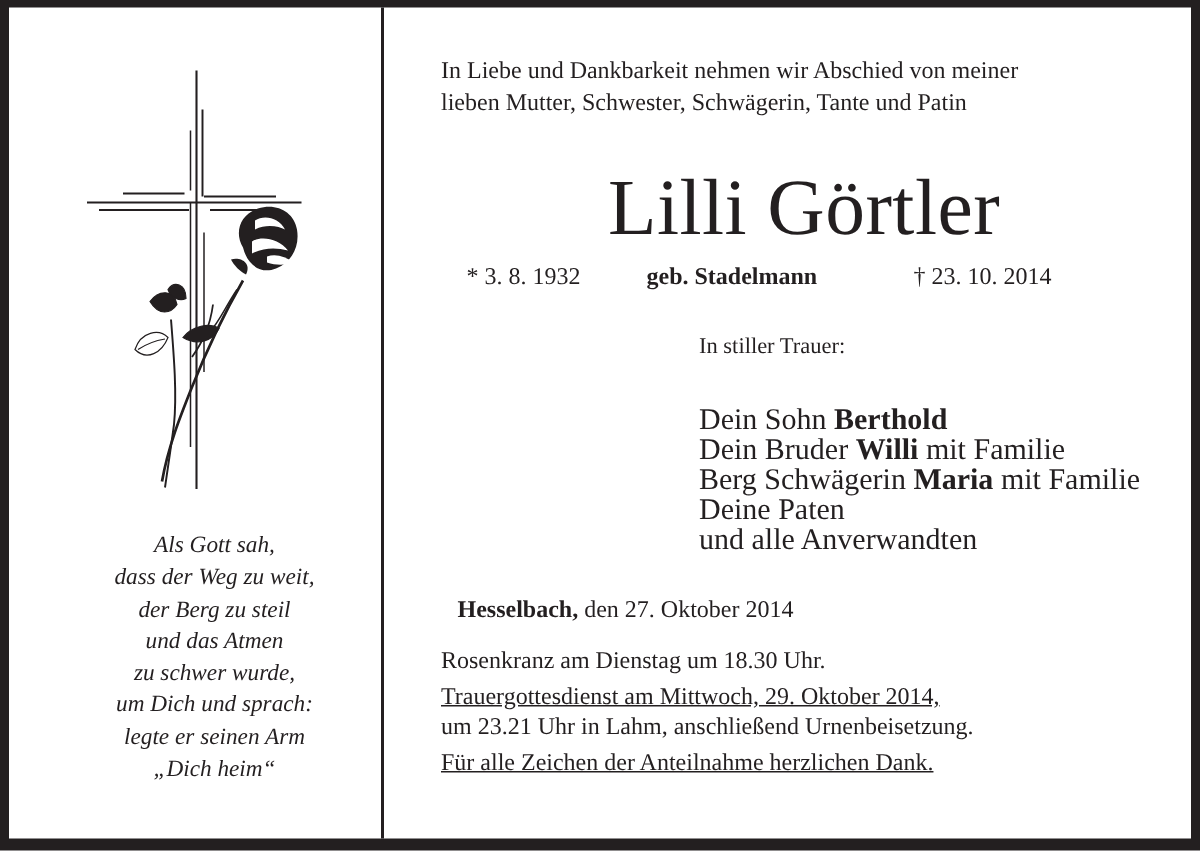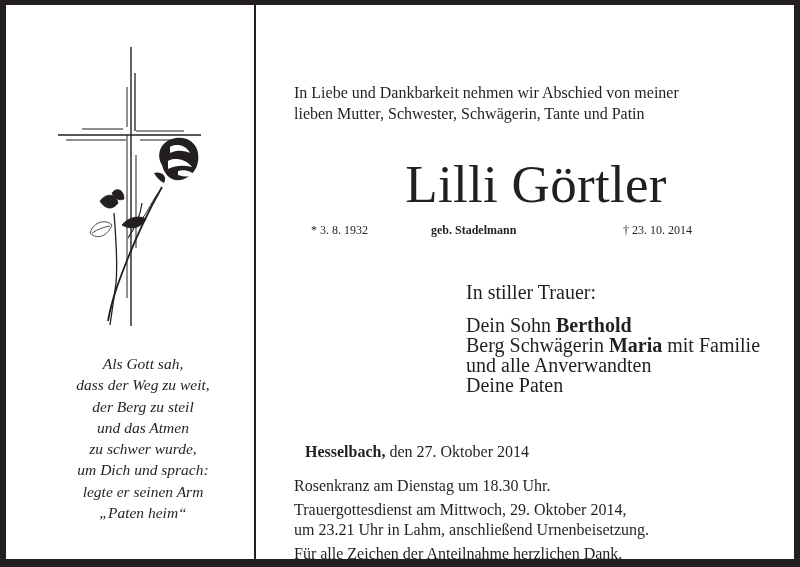--- a/index.html
+++ b/index.html
@@ -13,39 +13,39 @@
     .divider {
       position: absolute; left: 248px; top: 0; width: 2px; height: 554px; background: #231f20;
     }
     .left { position: absolute; left: 0; top: 0; width: 248px; height: 554px; }
     .art { position: absolute; left: 44px; top: 38px; width: 160px; height: 290px; }
     .poem {
       position: absolute; left: 0; top: 348px; width: 248px; text-align: center;
       font-style: italic; font-size: 15.5px; line-height: 21.3px; margin-left: 13px;
     }
     .poem div { white-space: nowrap; }
-    .right { position: absolute; left: 250px; top: 0; width: 538px; height: 396px; margin-top: 45px; }
+    .right { position: absolute; left: 250px; top: 0; width: 538px; height: 396px; }
     .intro {
       position: absolute; left: 38px; top: 33px; font-size: 16px; line-height: 20.5px; white-space: nowrap;
     }
     .name {
       position: absolute; left: 0; top: 104px; width: 560px; text-align: center;
       font-size: 53px; line-height: 60px; letter-spacing: 0.3px; white-space: nowrap;
     }
-    .dates { position: absolute; top: 170px; font-size: 12px; line-height: 20px; white-space: nowrap; }
+    .dates { position: absolute; top: 170px; font-size: 16px; line-height: 20px; white-space: nowrap; }
     .born { left: 55px; }
     .maiden { left: 175px; font-weight: bold; }
-    .died { left: 367px; }
-    .mourning { position: absolute; left: 210px; top: 232px; font-size: 20px; line-height: 20px; white-space: nowrap; }
+    .died { left: 353px; }
+    .mourning { position: absolute; left: 210px; top: 216px; font-size: 15px; line-height: 20px; white-space: nowrap; }
     .family { position: absolute; left: 210px; top: 265px; font-size: 20px; line-height: 20px; white-space: nowrap; }
     .family b { font-weight: bold; }
     .place { position: absolute; left: 49px; top: 392px; font-size: 16px; line-height: 20px; white-space: nowrap; }
     .place b { font-weight: bold; }
     .events { position: absolute; left: 38px; top: 426px; font-size: 16px; line-height: 20px; white-space: nowrap; }
-    .events .gap { margin-top: 4px; }
+    .events .gap { margin-top: 4px; text-decoration: underline; }
   </style>
 </head>
 <body>
 
 <div class="sheet">
 
   <div class="left">
     <svg class="art" viewBox="0 0 160 290" xmlns="http://www.w3.org/2000/svg">
       <g stroke="#231f20" fill="none" stroke-linecap="butt">
 
@@ -85,21 +85,21 @@
     </svg>
 
     <div class="poem">
       <div>Als Gott sah,</div>
       <div>dass der Weg zu weit,</div>
       <div>der Berg zu steil</div>
       <div>und das Atmen</div>
       <div>zu schwer wurde,</div>
       <div>um Dich und sprach:</div>
       <div>legte er seinen Arm</div>
-      <div>„Paten heim“</div>
+      <div>„Dich heim“</div>
     </div>
   </div>
 
   <div class="divider"></div>
 
   <div class="right">
     <div class="intro">
       <div>In Liebe und Dankbarkeit nehmen wir Abschied von meiner</div>
       <div>lieben Mutter, Schwester, Schwägerin, Tante und Patin</div>
     </div>
@@ -107,23 +107,24 @@
     <div class="name">Lilli Görtler</div>
 
     <div class="dates born">* 3. 8. 1932</div>
     <div class="dates maiden">geb. Stadelmann</div>
     <div class="dates died">† 23. 10. 2014</div>
 
     <div class="mourning">In stiller Trauer:</div>
 
     <div class="family">
       <div><span>Dein Sohn </span><b>Berthold</b><span></span></div>
+      <div><span>Dein Bruder </span><b>Willi</b><span> mit Familie</span></div>
       <div><span>Berg Schwägerin </span><b>Maria</b><span> mit Familie</span></div>
+      <div><span>Deine Paten</span></div>
       <div><span>und alle Anverwandten</span></div>
-      <div><span>Deine Paten</span></div>
     </div>
 
     <div class="place"><b>Hesselbach,</b><span> den 27. Oktober 2014</span></div>
 
     <div class="events">
       <div>Rosenkranz am Dienstag um 18.30 Uhr.</div>
       <div class="gap">Trauergottesdienst am Mittwoch, 29. Oktober 2014,</div>
       <div>um 23.21 Uhr in Lahm, anschließend Urnenbeisetzung.</div>
       <div class="gap">Für alle Zeichen der Anteilnahme herzlichen Dank.</div>
     </div>

